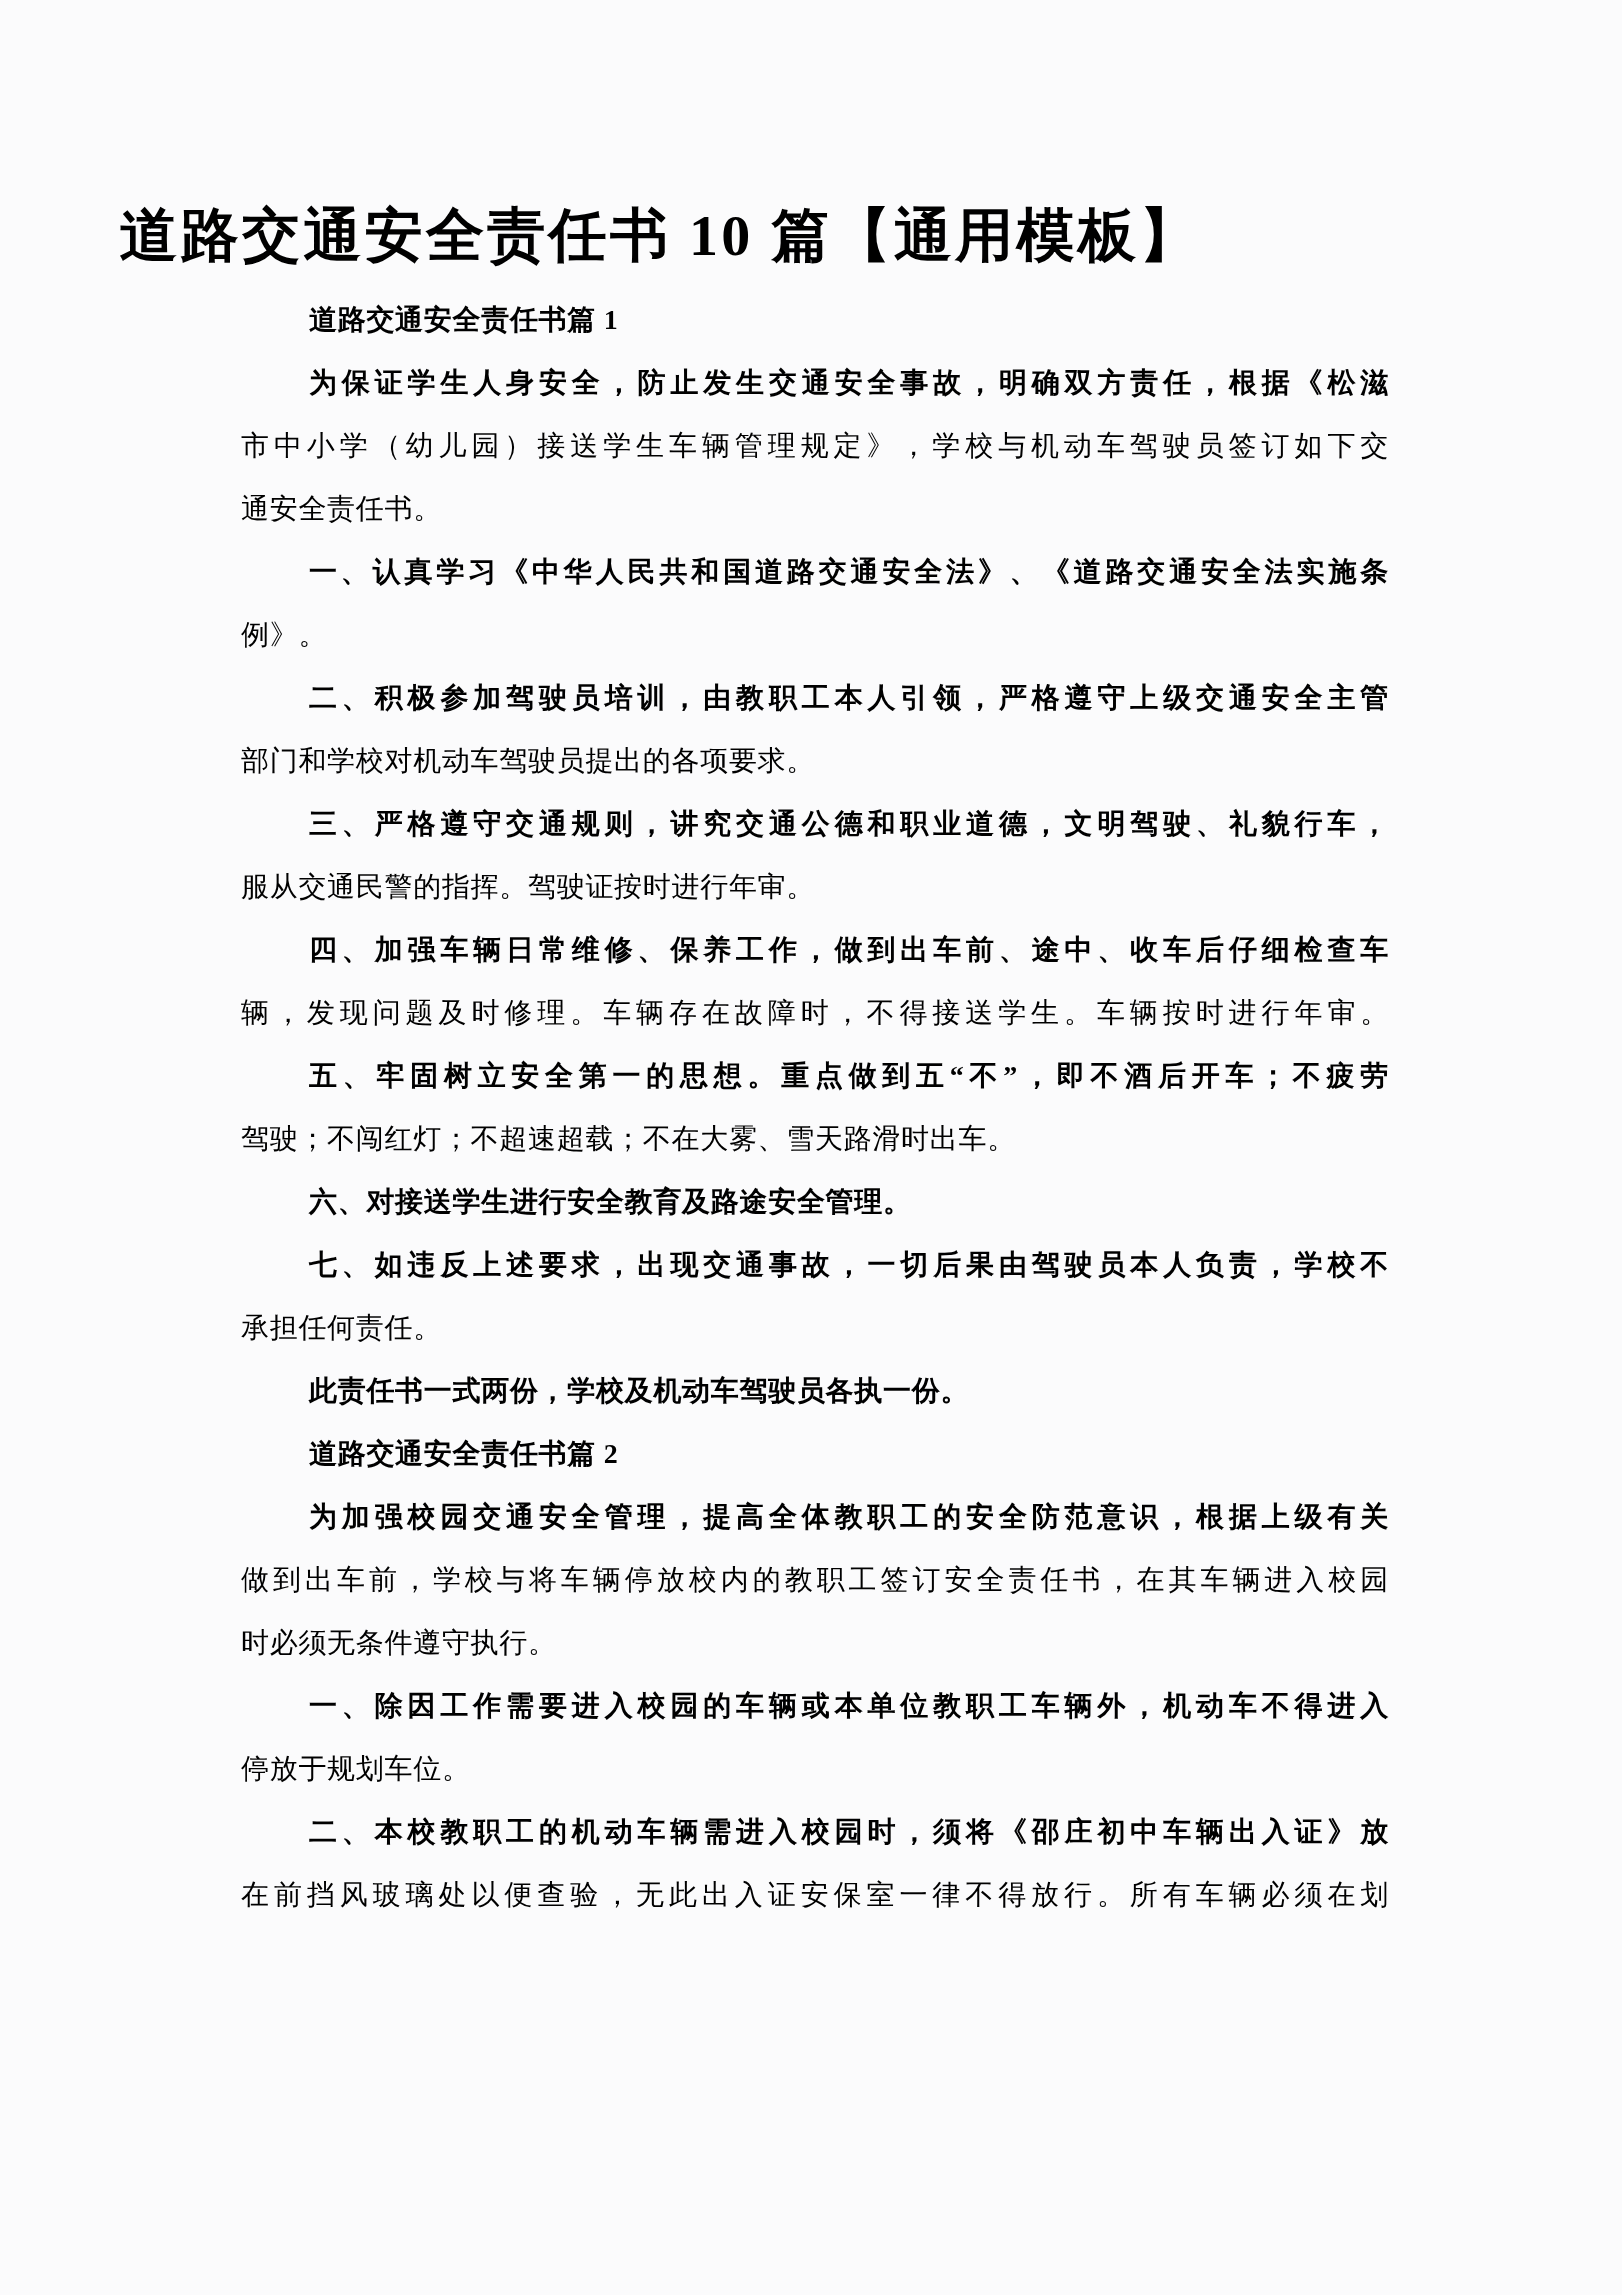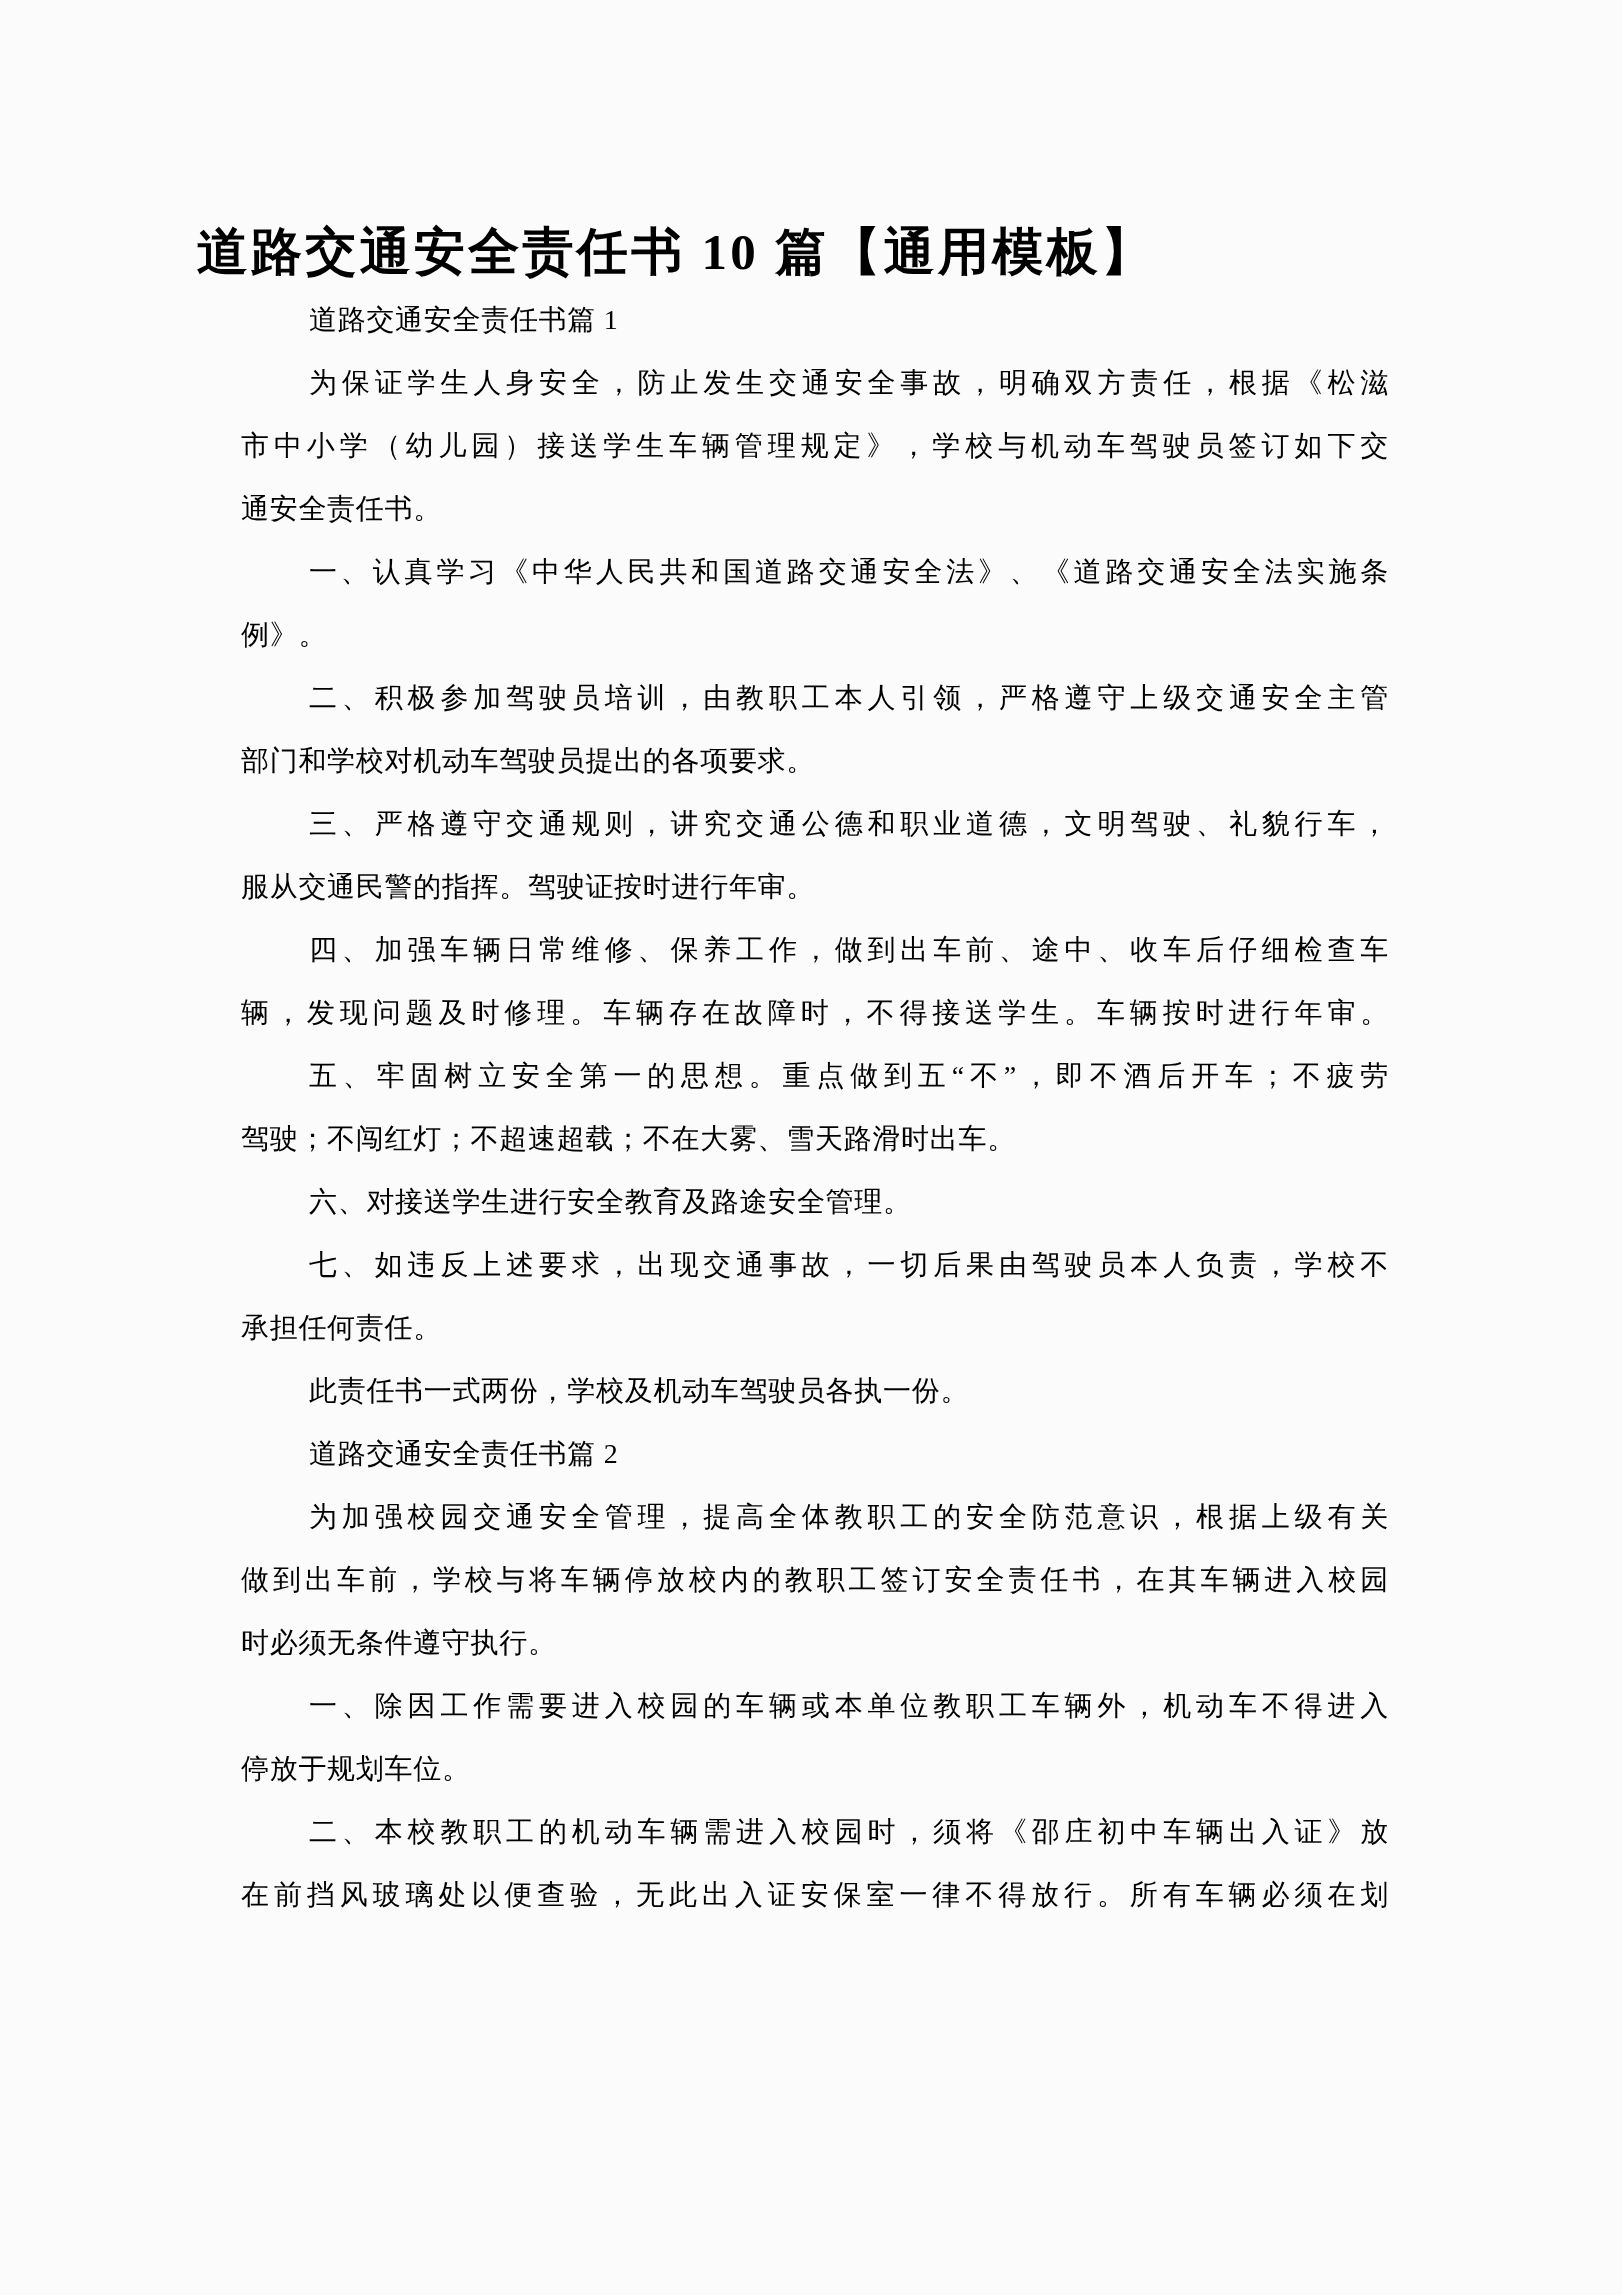--- a/index.html
+++ b/index.html
@@ -18,23 +18,23 @@
     height: 2295px;
     background: #fbfbfc;
     color: #000000;
     font-family: "Liberation Serif", "DejaVu Serif", serif;
   }
   .doc-title {
     position: absolute;
     top: 195px;
     left: 0;
     width: 1320px;
-    margin: 16px;
+    margin: 0;
     text-align: center;
-    font-size: 51px;
+    font-size: 58px;
     font-weight: 700;
     line-height: 82px;
     letter-spacing: 3.3px;
     white-space: nowrap;
   }
   .doc-body {
     position: absolute;
     top: 288px;
     left: 241px;
     width: 1148px;
@@ -47,20 +47,21 @@
     text-align: justify;
     text-align-last: left;
     letter-spacing: 0.7px;
   }
   .line.fill {
     text-align-last: justify;
     text-justify: inter-character;
   }
   .line.indent {
     text-indent: 68px;
+    font-weight: bold;
   }
 </style>
 </head>
 <body>
 
 <div class="page">
   <h1 class="doc-title">道路交通安全责任书 10 篇【通用模板】</h1>
   <div class="doc-body" id="doc-body">
       <div class="line indent">道路交通安全责任书篇 1</div>
       <div class="line indent fill">为保证学生人身安全，防止发生交通安全事故，明确双方责任，根据《松滋</div>

